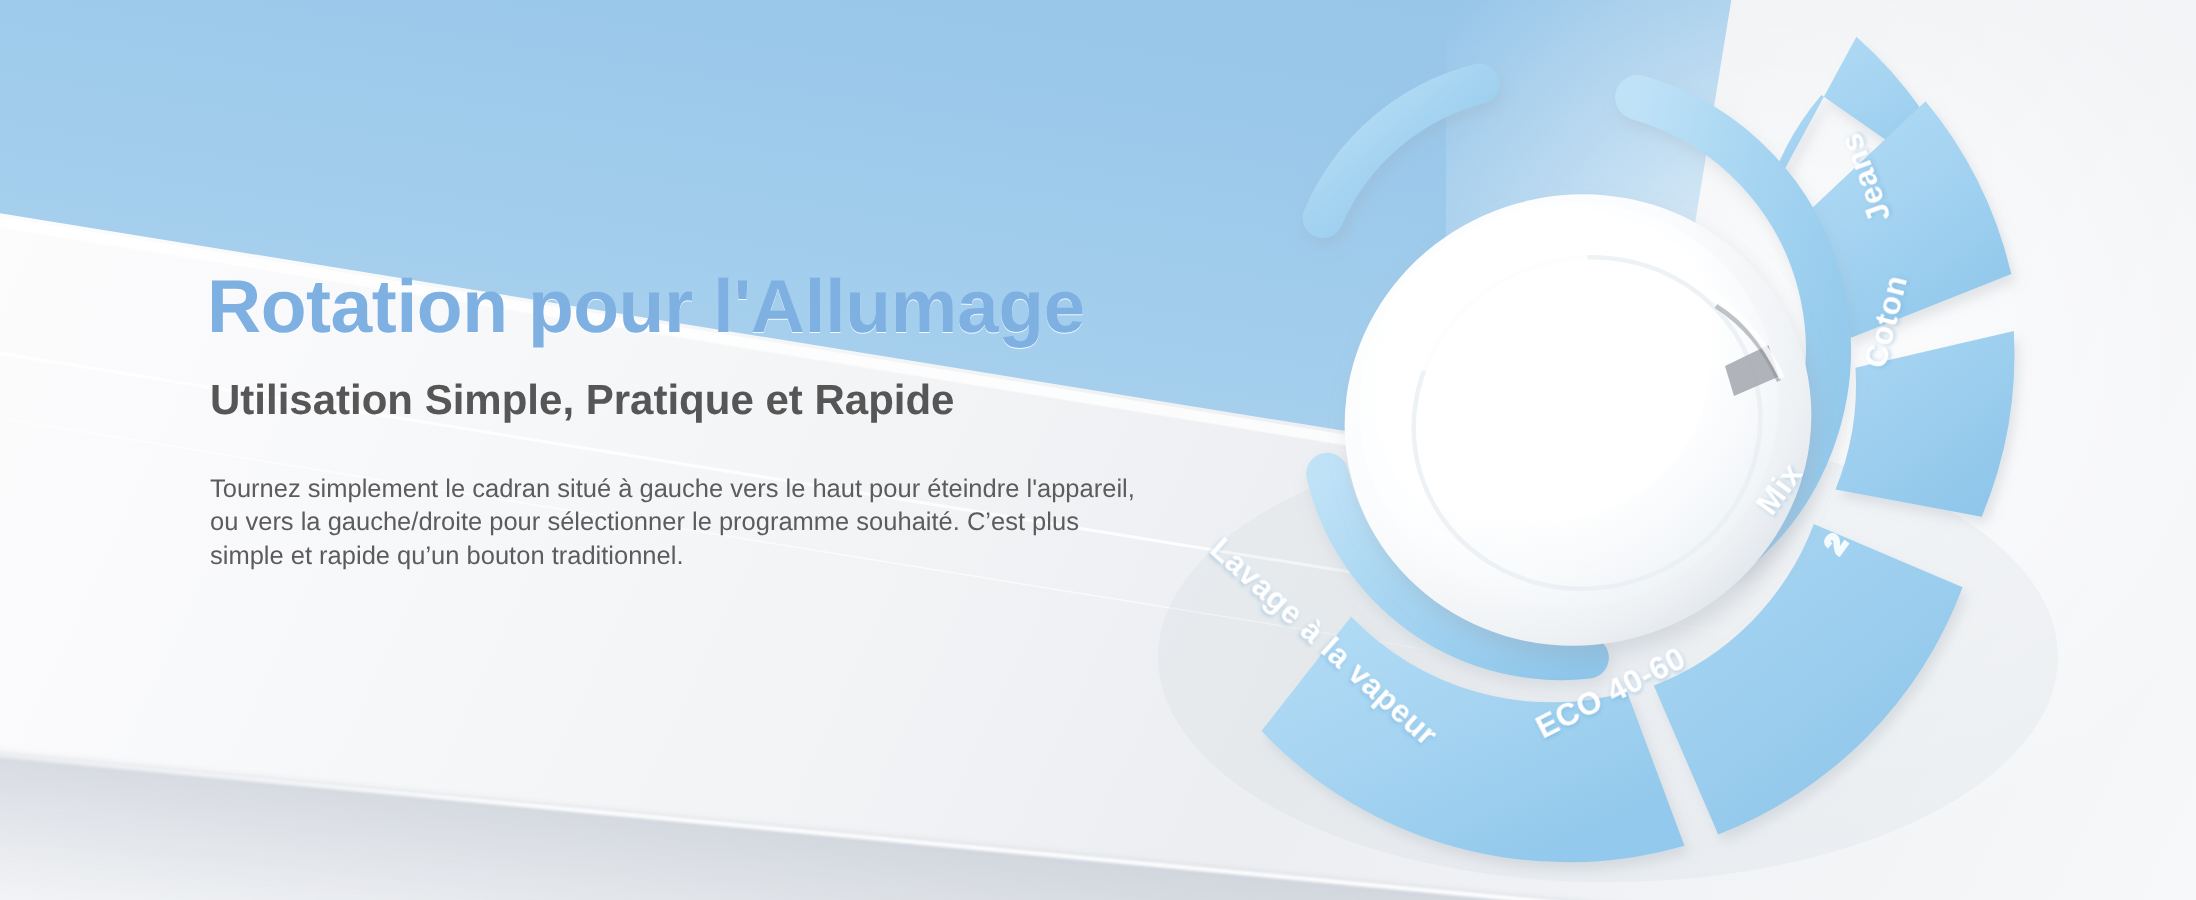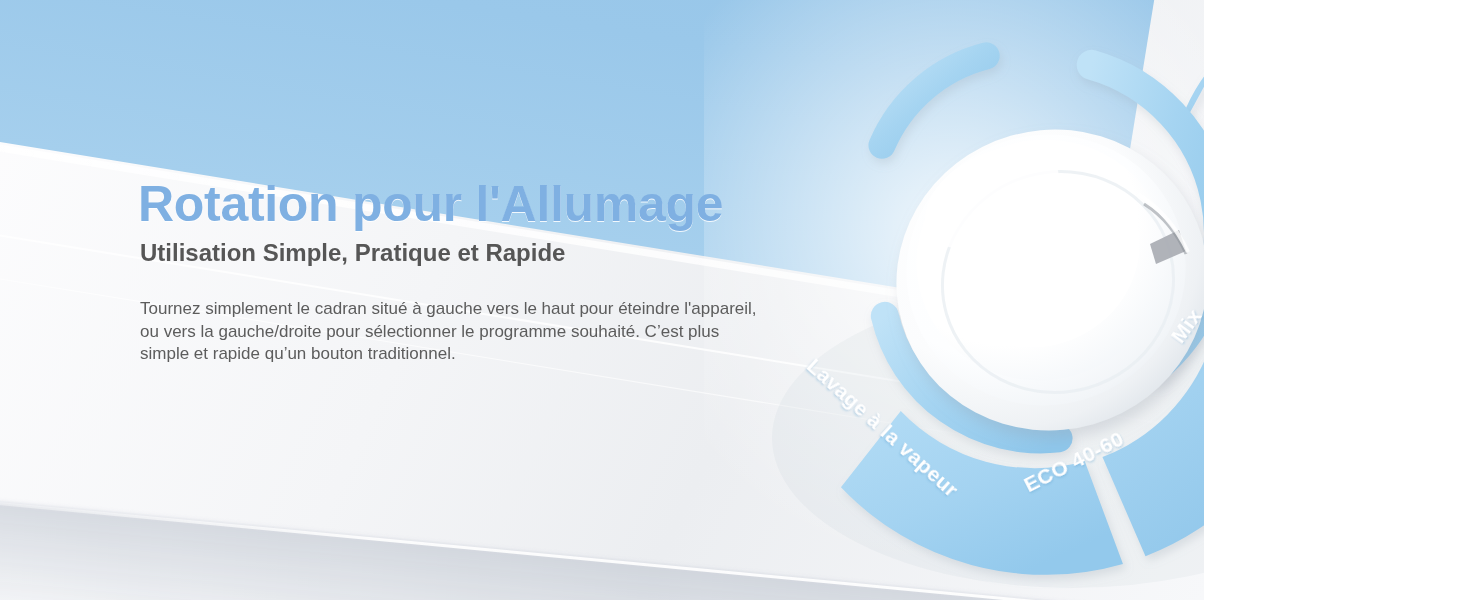--- a/index.html
+++ b/index.html
@@ -2,21 +2,21 @@
 <html><head>
 <meta charset="utf-8">
 <style>
   html,body{margin:0;padding:0;}
   body{
     width:1464px;height:600px;overflow:hidden;
     font-family:"Liberation Sans", sans-serif;
     background:#ffffff;
   }
   .stage{
-    position:relative;width:1204px;height:600px;overflow:hidden;
+    position:relative;width:1464px;height:600px;overflow:hidden;
     background:
       linear-gradient(115deg,#fdfdfe 0%,#f4f5f7 38%,#eceef1 62%,#f7f8fa 100%);
   }
 
   
   .blue-band{
     position:absolute;left:-260px;top:-420px;
     width:1380px;height:520px;
     background:linear-gradient(180deg,#93c3e7 0%,#9ac8ea 60%,#a5cfed 100%);
     transform:rotate(9.2deg);
@@ -62,22 +62,22 @@
   }
 
   
   .copy{position:absolute;left:138px;top:178px;width:660px;}
   .headline{
     font-size:50px;font-weight:bold;letter-spacing:-.3px;
     color:#7fb0e2;margin:0;line-height:1.05;
     text-shadow:0 1px 0 rgba(255,255,255,.85);
   }
   .subhead{
-    font-size:24px;font-weight:bold;color:#565656;
-    margin:8px 0 0 2px;line-height:1.15;
+    font-size:28px;font-weight:bold;color:#565656;
+    margin:20px 0 0 2px;line-height:1.15;
   }
   .body-copy{
     font-size:17px;color:#5c5c5c;margin:32px 0 0 2px;
     line-height:1.32;max-width:620px;font-weight:normal;
   }
 
   
   .dial{
     position:absolute;left:742px;top:8px;width:722px;height:592px;
   }

